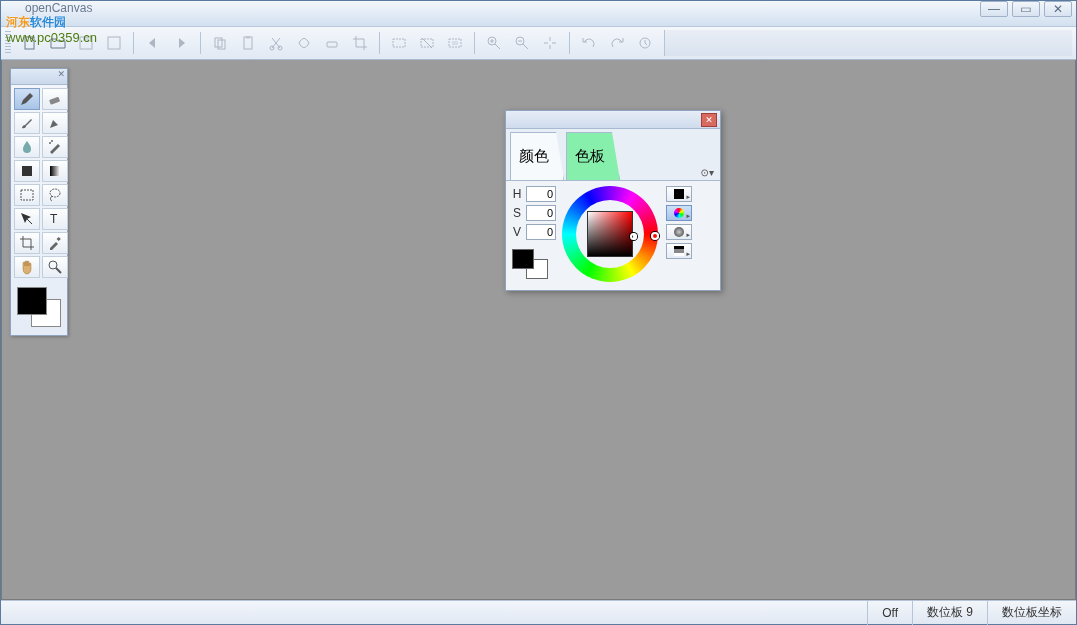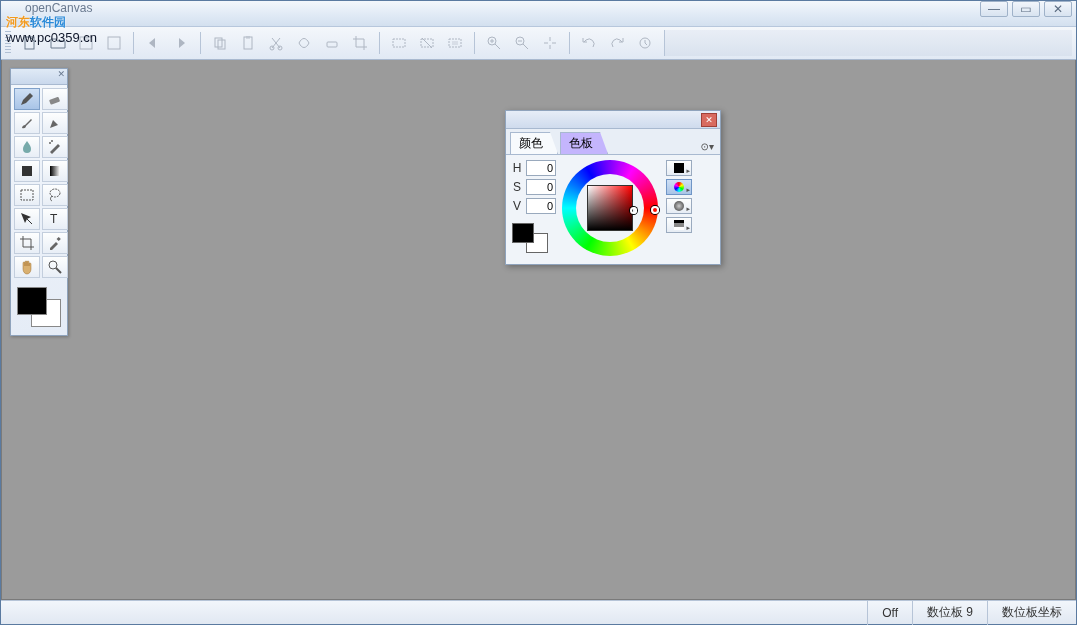--- a/index.html
+++ b/index.html
@@ -42,22 +42,22 @@
 .tp-btn.active { background:linear-gradient(#cfe0f5,#a9c4e7); border-color:#7fa0c9; }
 .tp-swatch { margin:6px auto 8px; width:44px; height:40px; position:relative; }
 .tp-swatch .bg { position:absolute; right:0; bottom:0; width:30px; height:28px; background:#fff; border:1px solid #888; }
 .tp-swatch .fg { position:absolute; left:0; top:0; width:30px; height:28px; background:#000; border:1px solid #888; }
 
 
 .colorpanel { position:absolute; left:503px; top:50px; width:216px; background:#e8eef6; border:1px solid #8fa3bc; box-shadow:2px 2px 6px rgba(0,0,0,.3); }
 .colorpanel .cp-title { height:18px; background:linear-gradient(#e6edf7,#cfdbed); border-bottom:1px solid #a8b9d0; display:flex; justify-content:flex-end; align-items:center; padding:0 3px; }
 .cp-close { width:16px; height:14px; background:#d86a5f; border:1px solid #a04038; color:#fff; font-size:9px; display:flex; align-items:center; justify-content:center; cursor:pointer; }
 .cp-tabs { display:flex; align-items:flex-end; padding:3px 4px 0; border-bottom:1px solid #a8b9d0; position:relative; }
-.cp-tab { padding:2px 8px; border:1px solid #a8b9d0; border-bottom:none; background:#f7fafd; margin-right:2px; font-size:12px; cursor:pointer; clip-path:polygon(0 0, calc(100% - 8px) 0, 100% 100%, 0 100%); padding-right:14px; }
-.cp-tab.inactive { background:#c4b5fd; }
+.cp-tab { padding:14px 8px; border:1px solid #a8b9d0; border-bottom:none; background:#f7fafd; margin-right:2px; font-size:15px; cursor:pointer; clip-path:polygon(0 0, calc(100% - 8px) 0, 100% 100%, 0 100%); padding-right:14px; }
+.cp-tab.inactive { background:#86efac; }
 .cp-menu { margin-left:auto; margin-bottom:2px; color:#555; font-size:10px; cursor:pointer; padding:0 2px; }
 .cp-body { display:flex; padding:5px 6px 8px; gap:6px; background:#f0f4f9; }
 .hsv-inputs { display:flex; flex-direction:column; gap:3px; }
 .hsv-row { display:flex; align-items:center; gap:4px; }
 .hsv-row label { width:10px; text-align:center; color:#333; }
 .hsv-row input { width:30px; height:16px; border:1px solid #99a9bd; text-align:right; padding:0 2px; font-size:11px; }
 .hsv-swatch { margin-top:6px; width:36px; height:30px; position:relative; }
 .hsv-swatch .bg { position:absolute; right:0; bottom:0; width:22px; height:20px; background:#fff; border:1px solid #666; }
 .hsv-swatch .fg { position:absolute; left:0; top:0; width:22px; height:20px; background:#000; border:1px solid #666; }
 
@@ -72,21 +72,21 @@
 .mode-btn { width:26px; height:16px; border:1px solid #9aaabf; background:linear-gradient(#fdfefe,#e6ecf4); display:flex; align-items:center; justify-content:center; cursor:pointer; position:relative; }
 .mode-btn.active { background:linear-gradient(#cfe0f5,#a9c4e7); border-color:#6f95c6; }
 .mode-btn .caret { position:absolute; right:1px; bottom:0px; font-size:7px; color:#555; }
 .mode-sw { width:10px; height:10px; }
 
 
 .watermark { position:absolute; top:6px; left:6px; z-index:999; pointer-events:none; }
 .watermark .t1 { font-size:22px; font-weight:bold; color:#1a2a3a; text-shadow:0 0 2px #fff; }
 .watermark .o { color:#f29a1f;text-align:right; }
 .watermark .b { color:#2a8ad8;margin-top:44px; }
-.watermark .t2 { font-size:13px; color:#0f172a; margin-top:-2px; }
+.watermark .t2 { font-size:13px; color:#4d7c0f; margin-top:-2px; }
 
 svg { width:16px; height:16px; }
 </style>
 </head>
 <body>
 
 <div class="window">
 
   <div class="titlebar">
     <span class="title">openCanvas</span>

